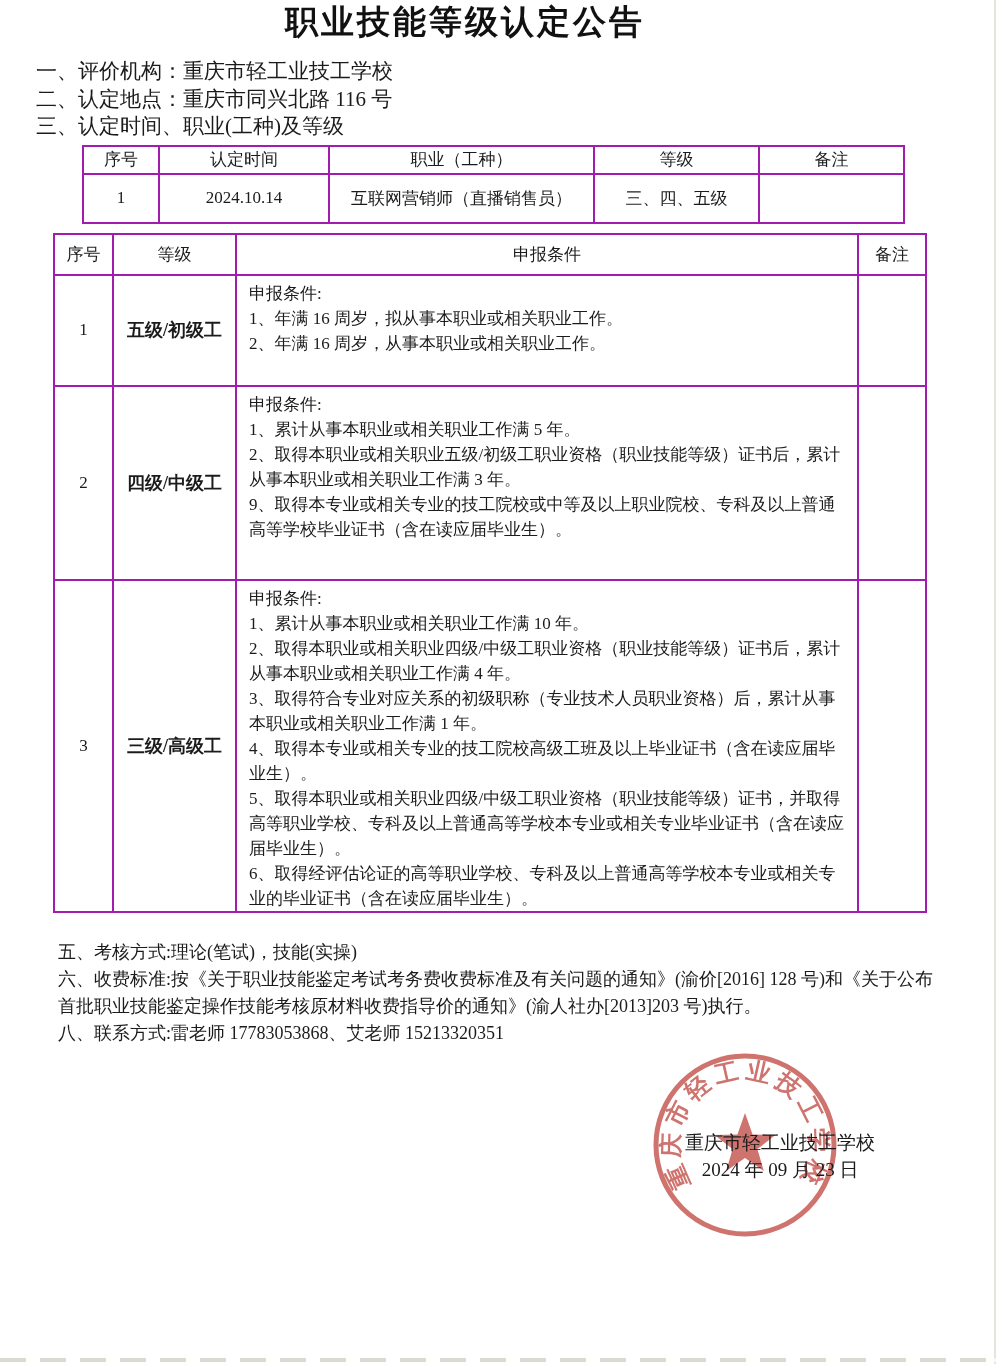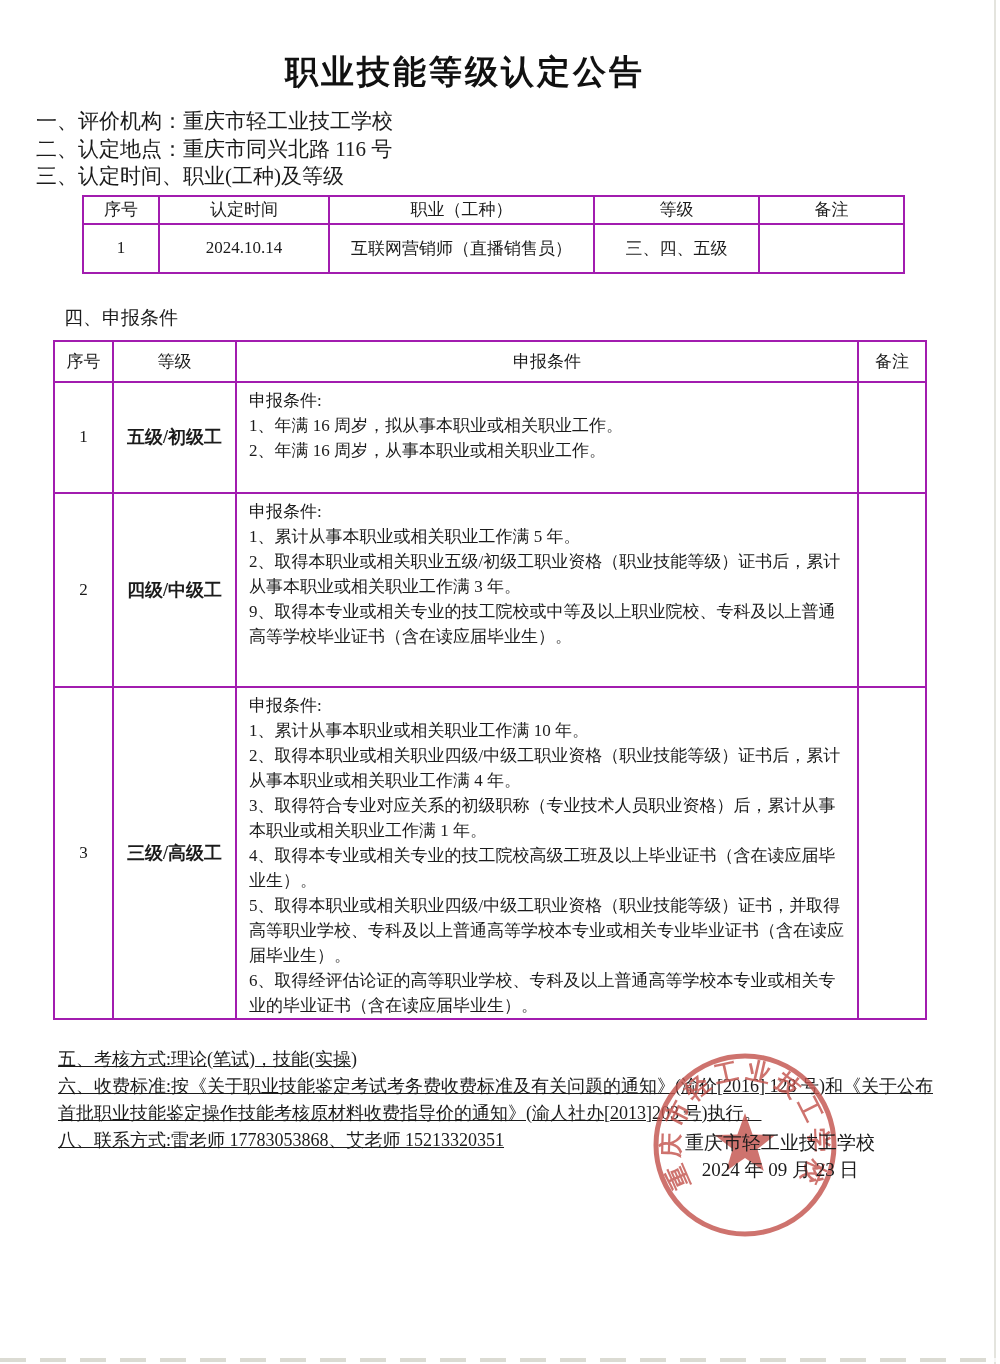--- a/index.html
+++ b/index.html
@@ -3,41 +3,41 @@
 <meta charset="utf-8">
 <style>
   html,body{margin:0;padding:0;}
   body{
     width:1000px;height:1364px;position:relative;background:#ffffff;
     font-family:"Liberation Serif","DejaVu Serif",serif;color:#1b1b1b;
     overflow:hidden;
   }
   .page{position:absolute;left:0;top:0;width:1000px;height:1364px;}
   .title{
-    width:930px;text-align:center;padding-top:50px;
+    width:930px;text-align:center;
     font-size:33px;font-weight:bold;letter-spacing:3px;color:#111;
   }
   .intro{margin:13px 0 0 36px;font-size:21px;line-height:27.5px;}
   .intro div{white-space:nowrap;}
   table{border-collapse:collapse;table-layout:fixed;}
   td,th{border:2px solid #a21caf;font-weight:normal;overflow:hidden;}
   .t1{margin:4px 0 0 82px;width:821px;font-size:17px;}
   .t1 th{height:24px;text-align:center;}
   .t1 td{height:45px;}
   .t1 .c-center{text-align:center;}
   .t1 .c-left{text-align:center;}
   .sec4{margin:31px 0 0 64px;font-size:19px;}
   .t2{margin:9px 0 0 53px;width:872px;font-size:17px;}
   .t2 th{height:37px;text-align:center;}
   .t2 .num{text-align:center;vertical-align:middle;font-size:17px;}
   .t2 .lvl{text-align:center;vertical-align:middle;font-weight:bold;font-size:18px;}
   .t2 .cond{vertical-align:top;padding:5px 8px 0 12px;line-height:25px;}
   .t2 .remark{vertical-align:middle;}
   .footer{margin:26px 0 0 58px;width:888px;font-size:18px;line-height:27px;}
-  .footer .fline{margin:0;text-decoration:underline;}
+  .footer .fline{margin:0;}
   .sign{
     position:absolute;left:640px;top:1129px;width:280px;text-align:center;
     font-size:19px;line-height:27px;z-index:3;
   }
   .stamp{position:absolute;left:645px;top:1045px;z-index:2;opacity:0.82;}
   .edge-right{position:absolute;top:0;right:4px;width:2px;height:1364px;background:#e4e4de;z-index:1;}
   .edge-bottom{
     position:absolute;left:0;bottom:2px;width:1000px;height:4px;z-index:1;opacity:0.75;
     background:repeating-linear-gradient(90deg,#cfcfc4 0px,#cfcfc4 26px,#ffffff 26px,#ffffff 40px);
   }
@@ -74,21 +74,20 @@
     <tr>
       <td class="c-center">1</td>
       <td class="c-left">2024.10.14</td>
       <td class="c-left">互联网营销师（直播销售员）</td>
       <td class="c-center">三、四、五级</td>
       <td class="c-center"></td>
     </tr>
   </tbody>
     </table>
 
-  <div class="sec4">四、申报条件</div>
 
   <table class="t2">
     <colgroup>
       <col style="width:59px">
         <col style="width:123px">
         <col style="width:622px">
         <col style="width:68px">
     </colgroup>
     <tbody>
         <tr>

